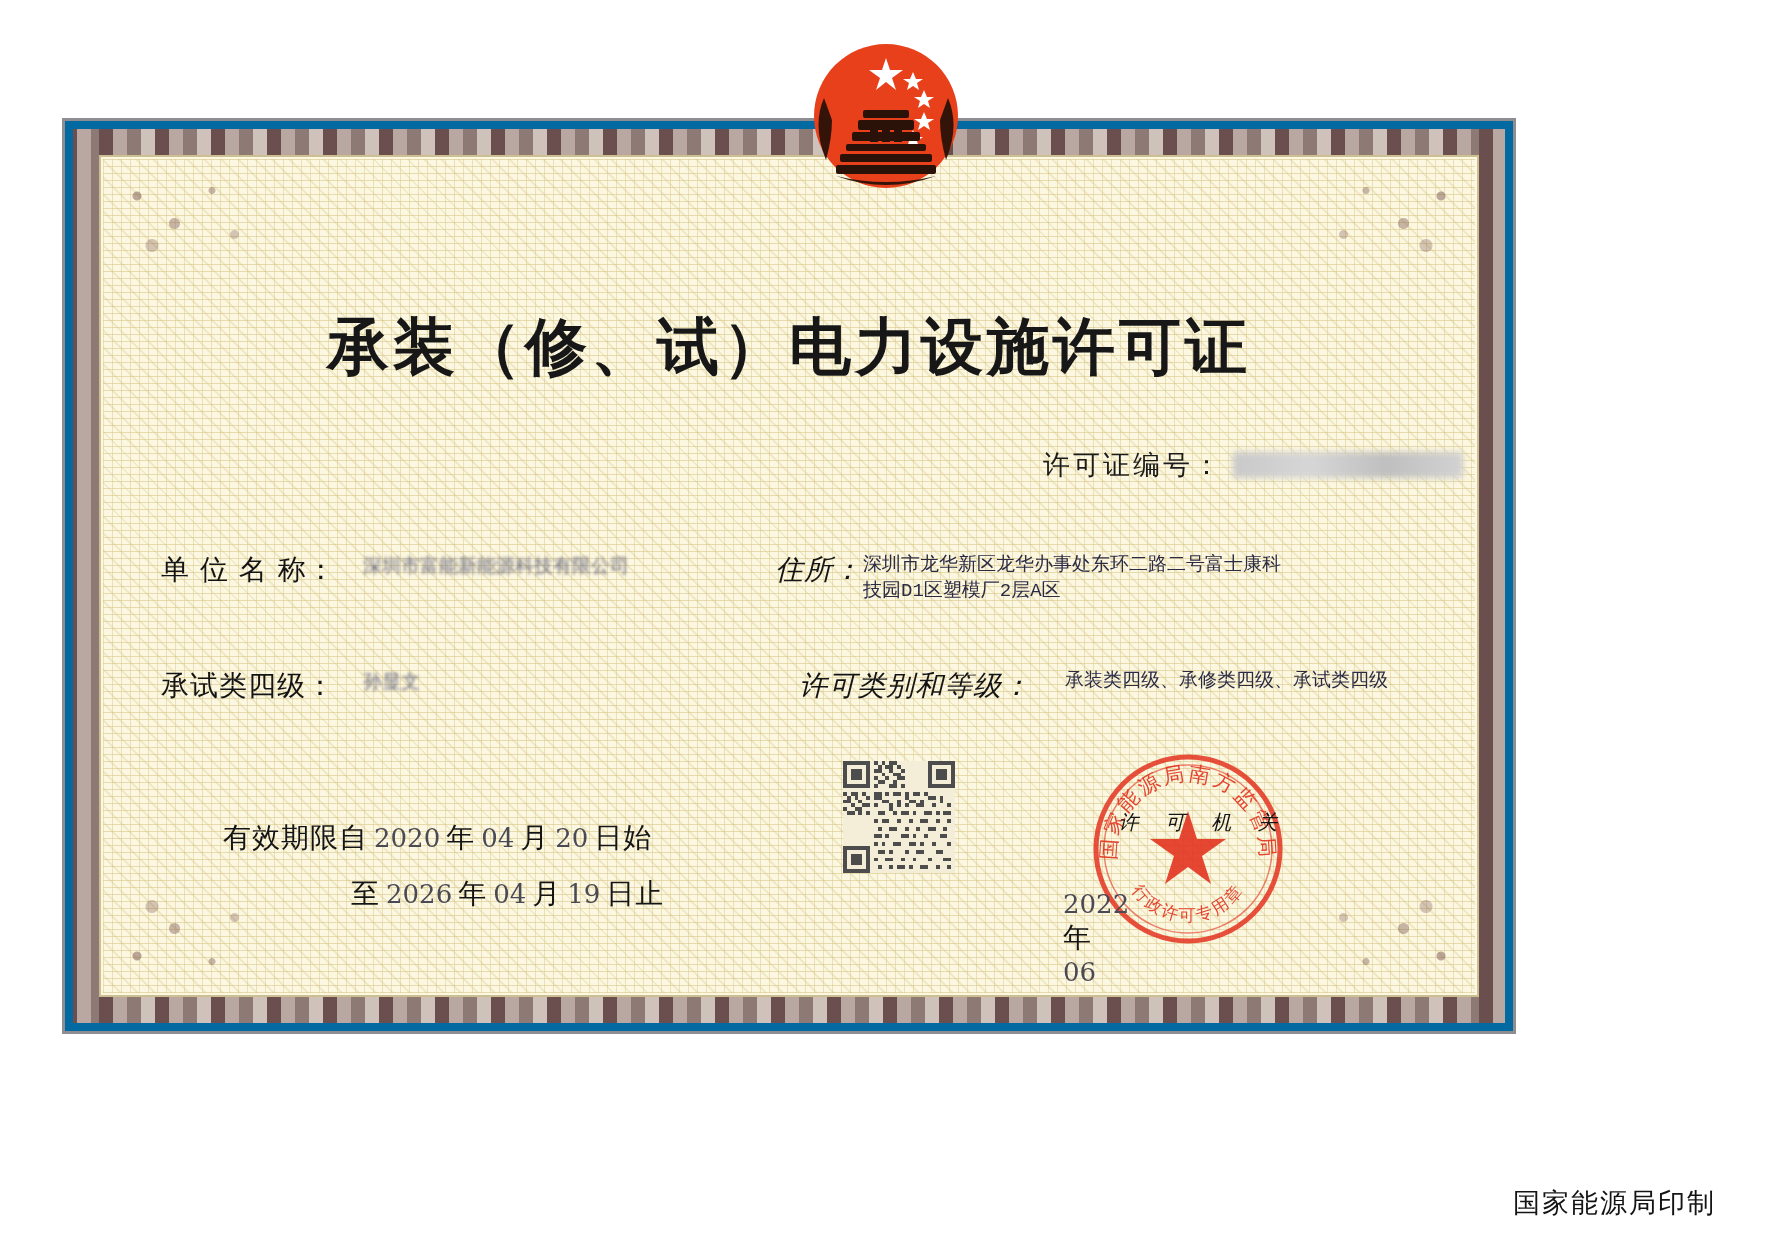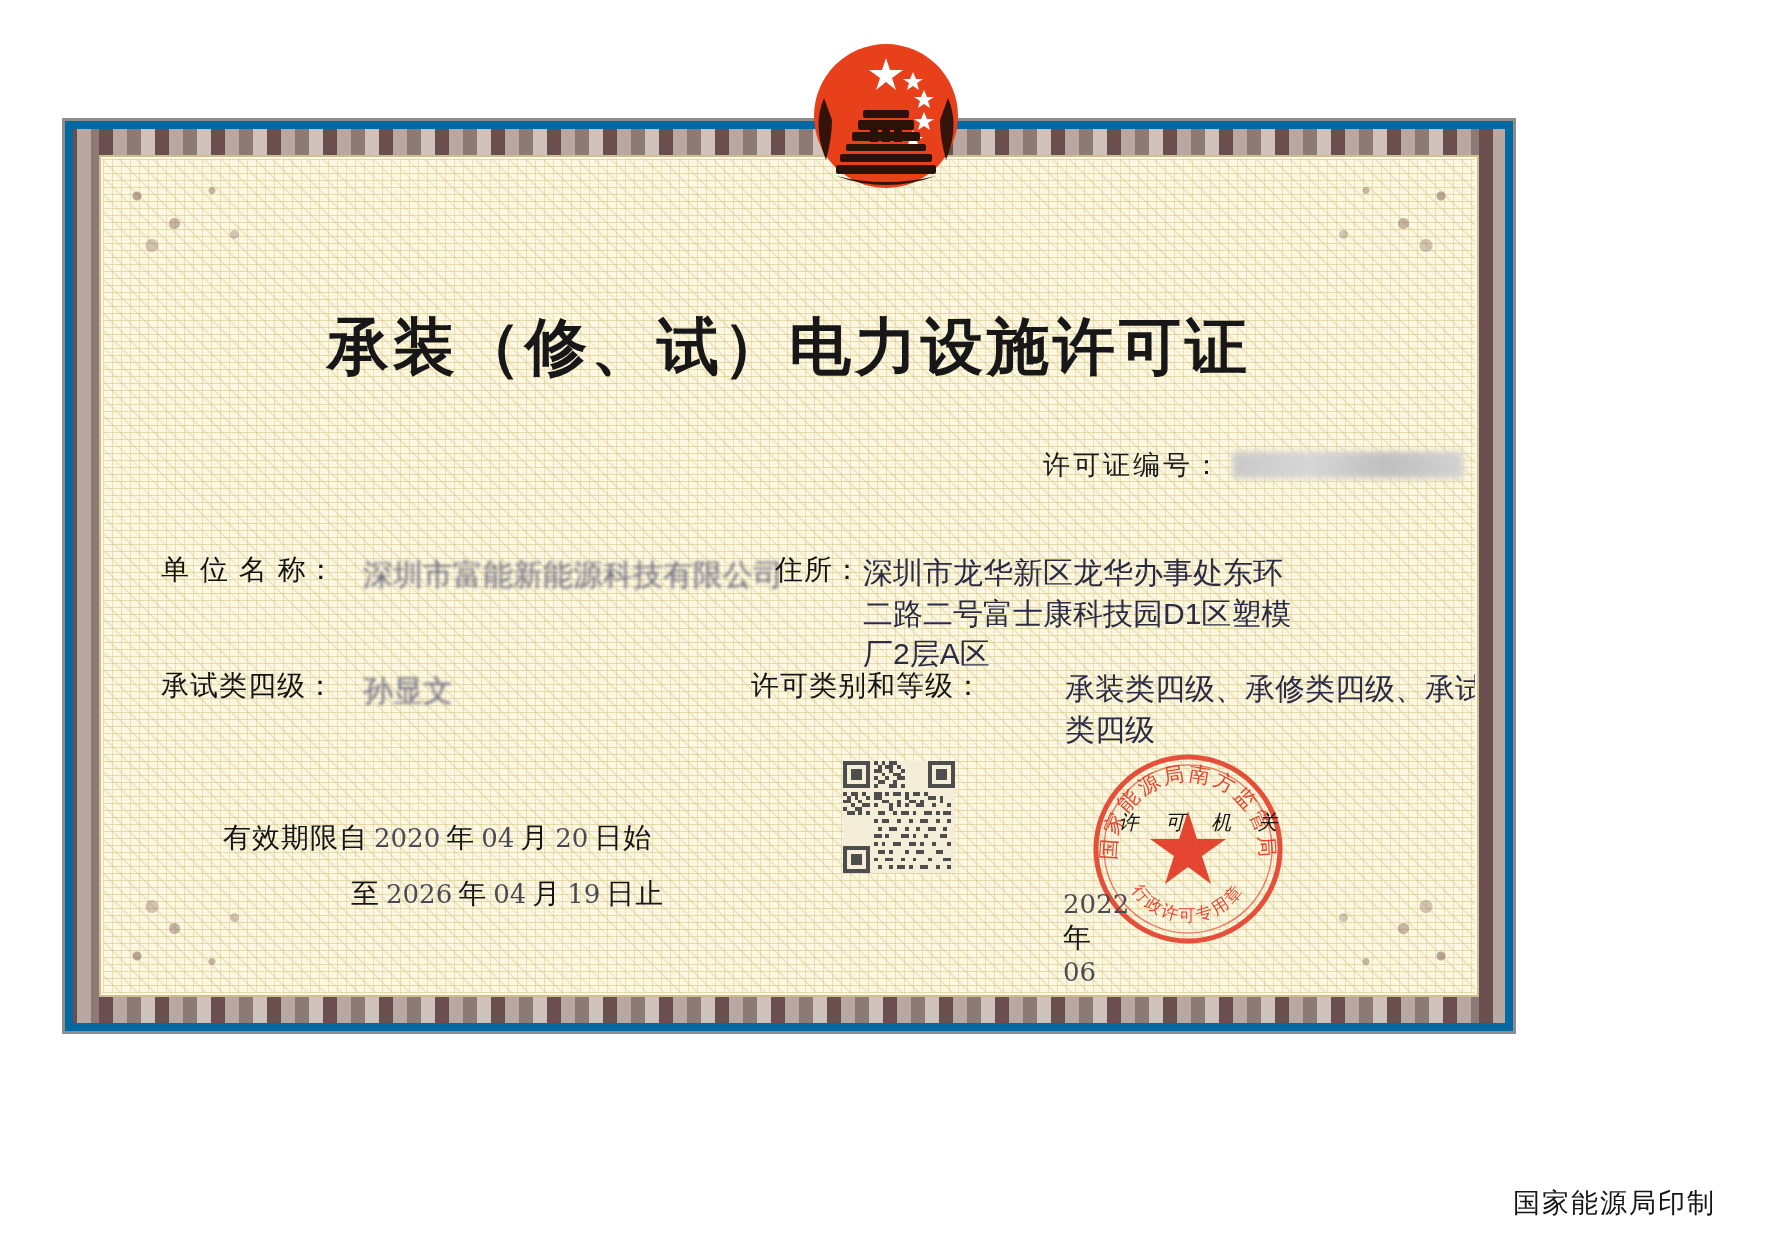--- a/index.html
+++ b/index.html
@@ -107,22 +107,22 @@
   }
   
   .fields{position:absolute;left:0;top:0;right:0;bottom:0;z-index:4;}
   .f-label{
     position:absolute;
     font-family:"DejaVu Serif","Liberation Serif",serif;
     font-size:28px;color:#141414;letter-spacing:1px;white-space:nowrap;
   }
   .f-value{
     position:absolute;
-    font-family:Liberation Sans, sans-serif;
-    font-size:30px;color:#2b2b44;line-height:1.35;
+    font-family:Liberation Mono, monospace;
+    font-size:19px;color:#2b2b44;line-height:1.35;
   }
   .f-value.blurname{
     color:#6a6a80;
     filter:blur(1.6px);
   }
   .f-value.w1{width:480px;}
   .f-value.w2{width:430px;}
 
   
   .valid{
@@ -186,27 +186,27 @@
 
     <div class="lic-row">
       <span class="lic-label">许可证编号：</span>
       <span class="lic-value"></span>
     </div>
 
     <div class="fields">
       <div class="f-label" style="left:58px;top:392px;">单 位 名 称：</div>
       <div class="f-value w1 blurname" style="left:260px;top:396px;">深圳市富能新能源科技有限公司</div>
 
-      <div class="f-label" style="left:672px;top:392px;">住所：</div>
+      <div class="f-label" style="left:672px;top:392px;font-style:italic;">住所：</div>
       <div class="f-value w2" style="left:760px;top:394px;">深圳市龙华新区龙华办事处东环二路二号富士康科技园D1区塑模厂2层A区</div>
 
       <div class="f-label" style="left:58px;top:508px;">承试类四级：</div>
       <div class="f-value blurname" style="left:260px;top:512px;">孙显文</div>
 
-      <div class="f-label" style="left:648px;top:508px;">许可类别和等级：</div>
+      <div class="f-label" style="left:696px;top:508px;font-style:italic;">许可类别和等级：</div>
       <div class="f-value w2" style="left:962px;top:510px;">承装类四级、承修类四级、承试类四级</div>
     </div>
 
     <div class="valid">
       <div class="line">
         <span class="cn">有效期限自</span>
         <span class="num">2020</span>
         <span class="cn">年</span>
         <span class="num">04</span>
         <span class="cn">月</span>

